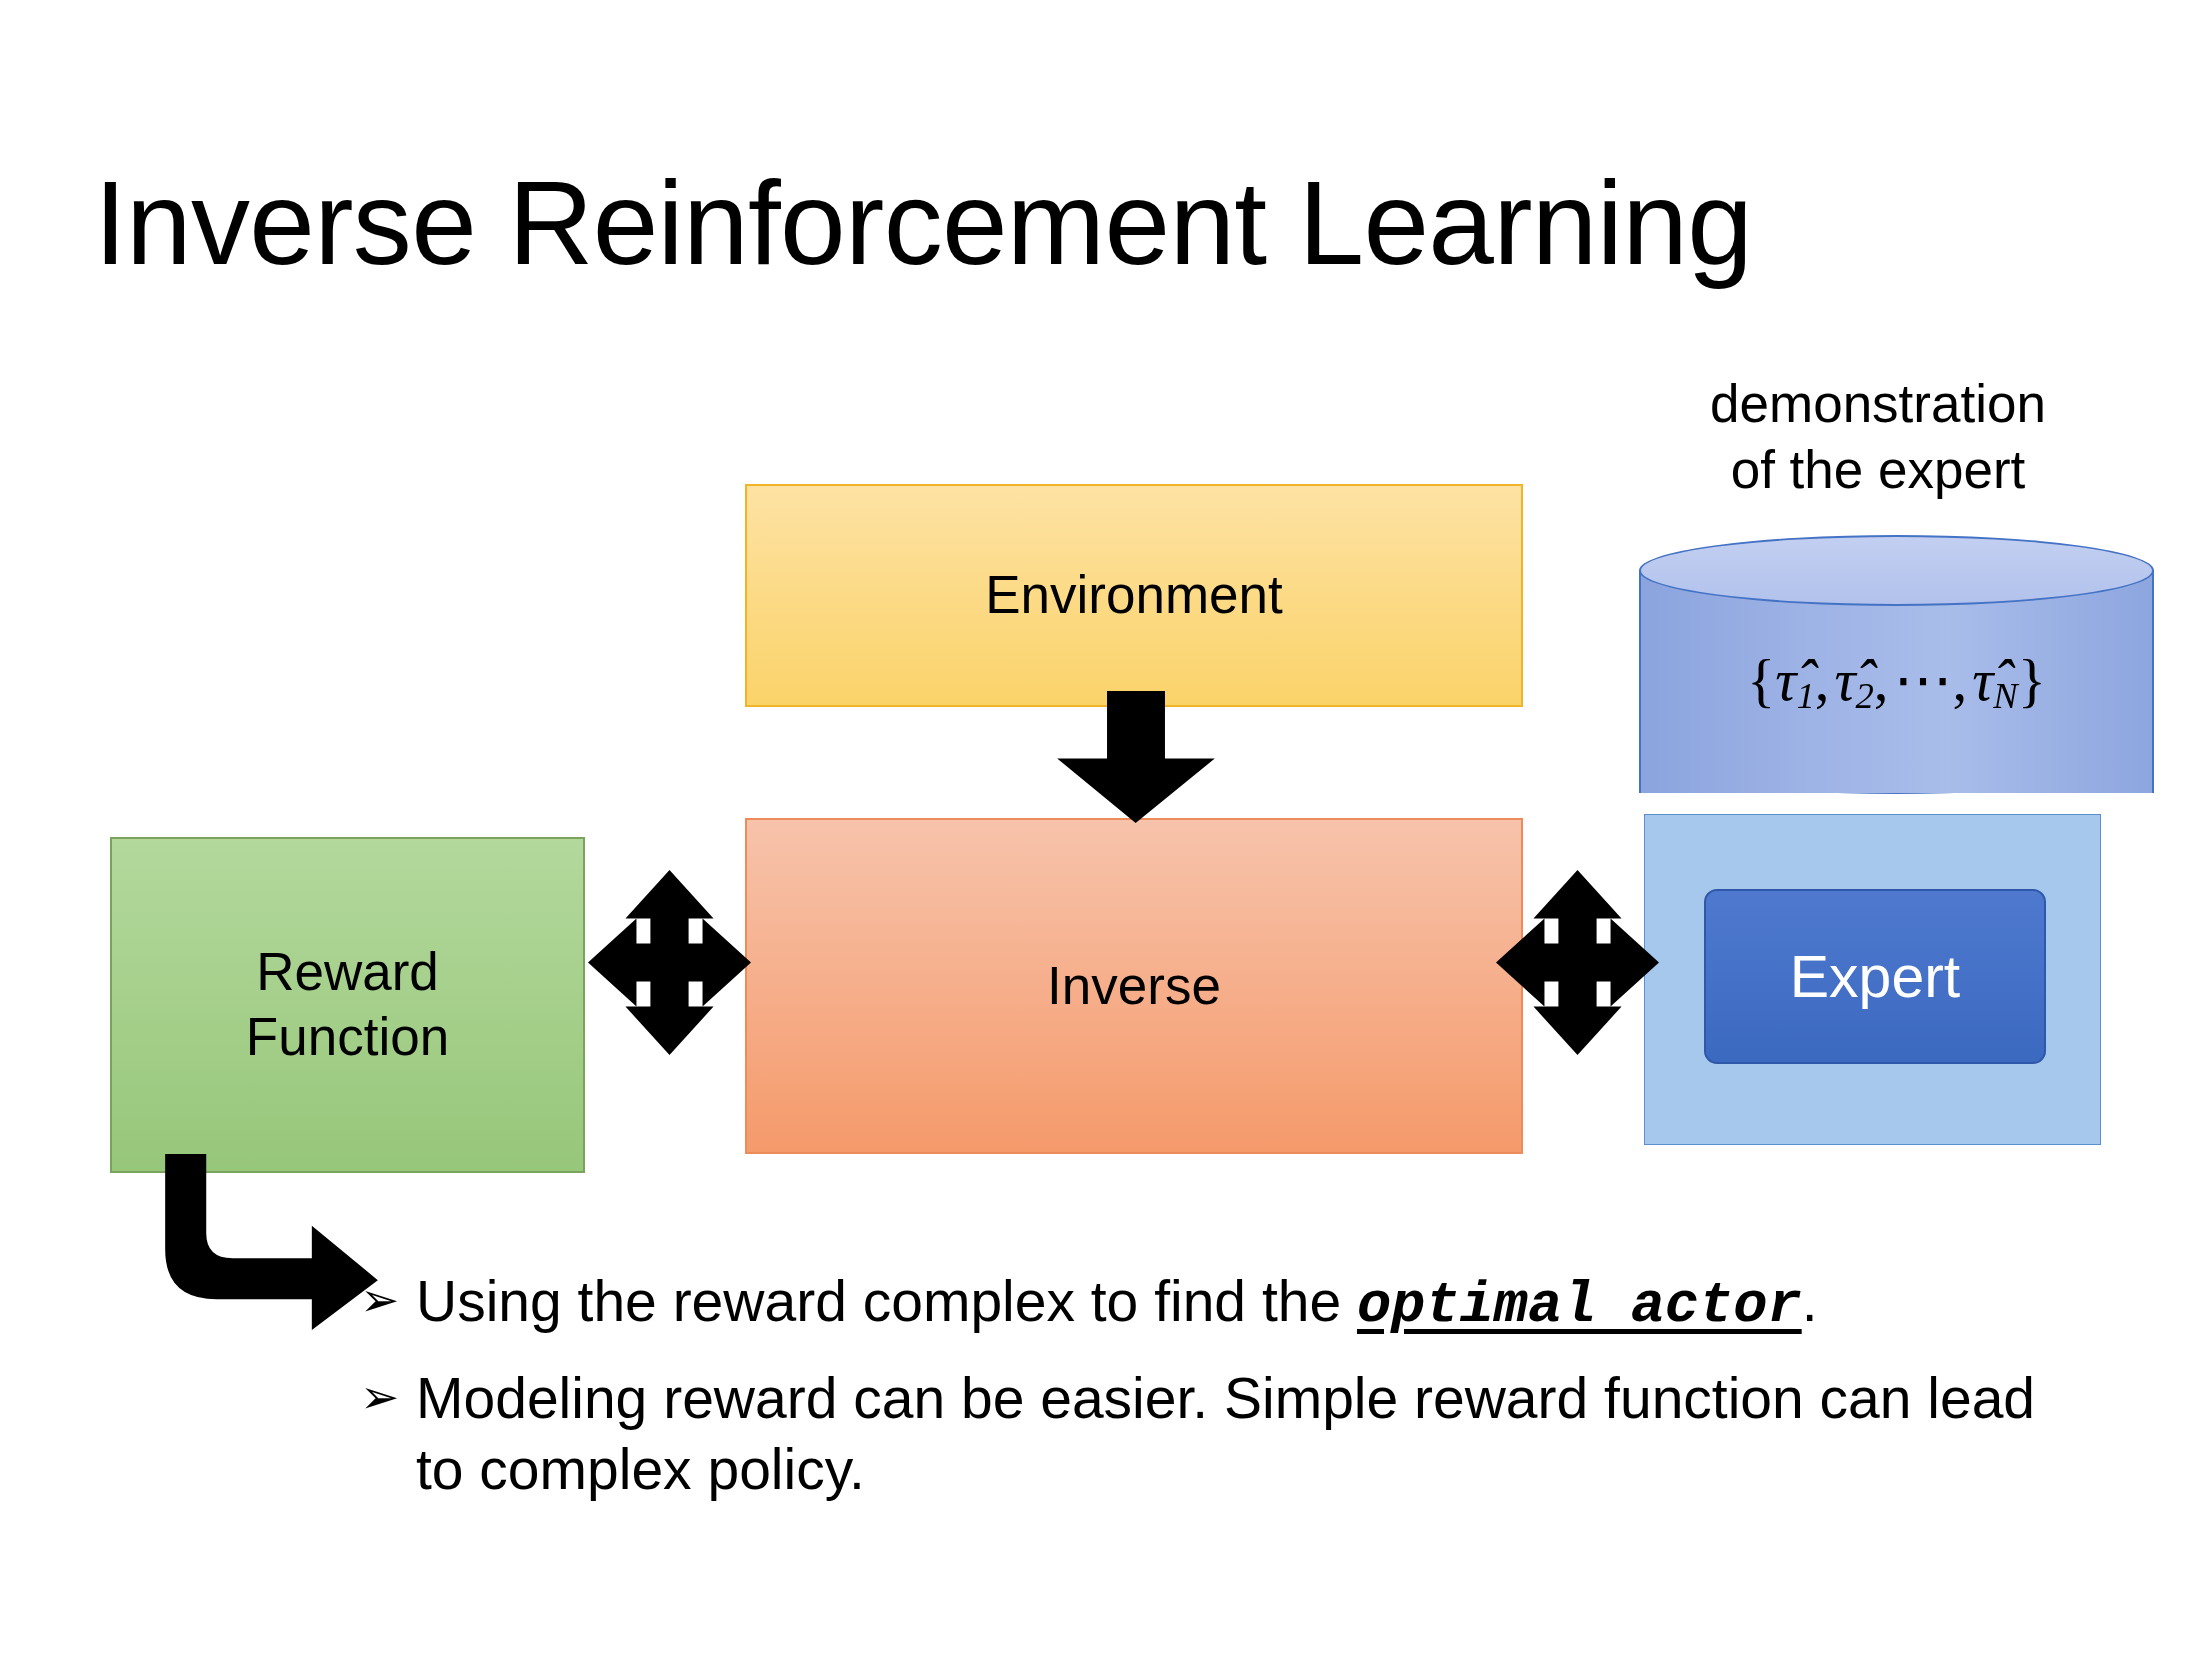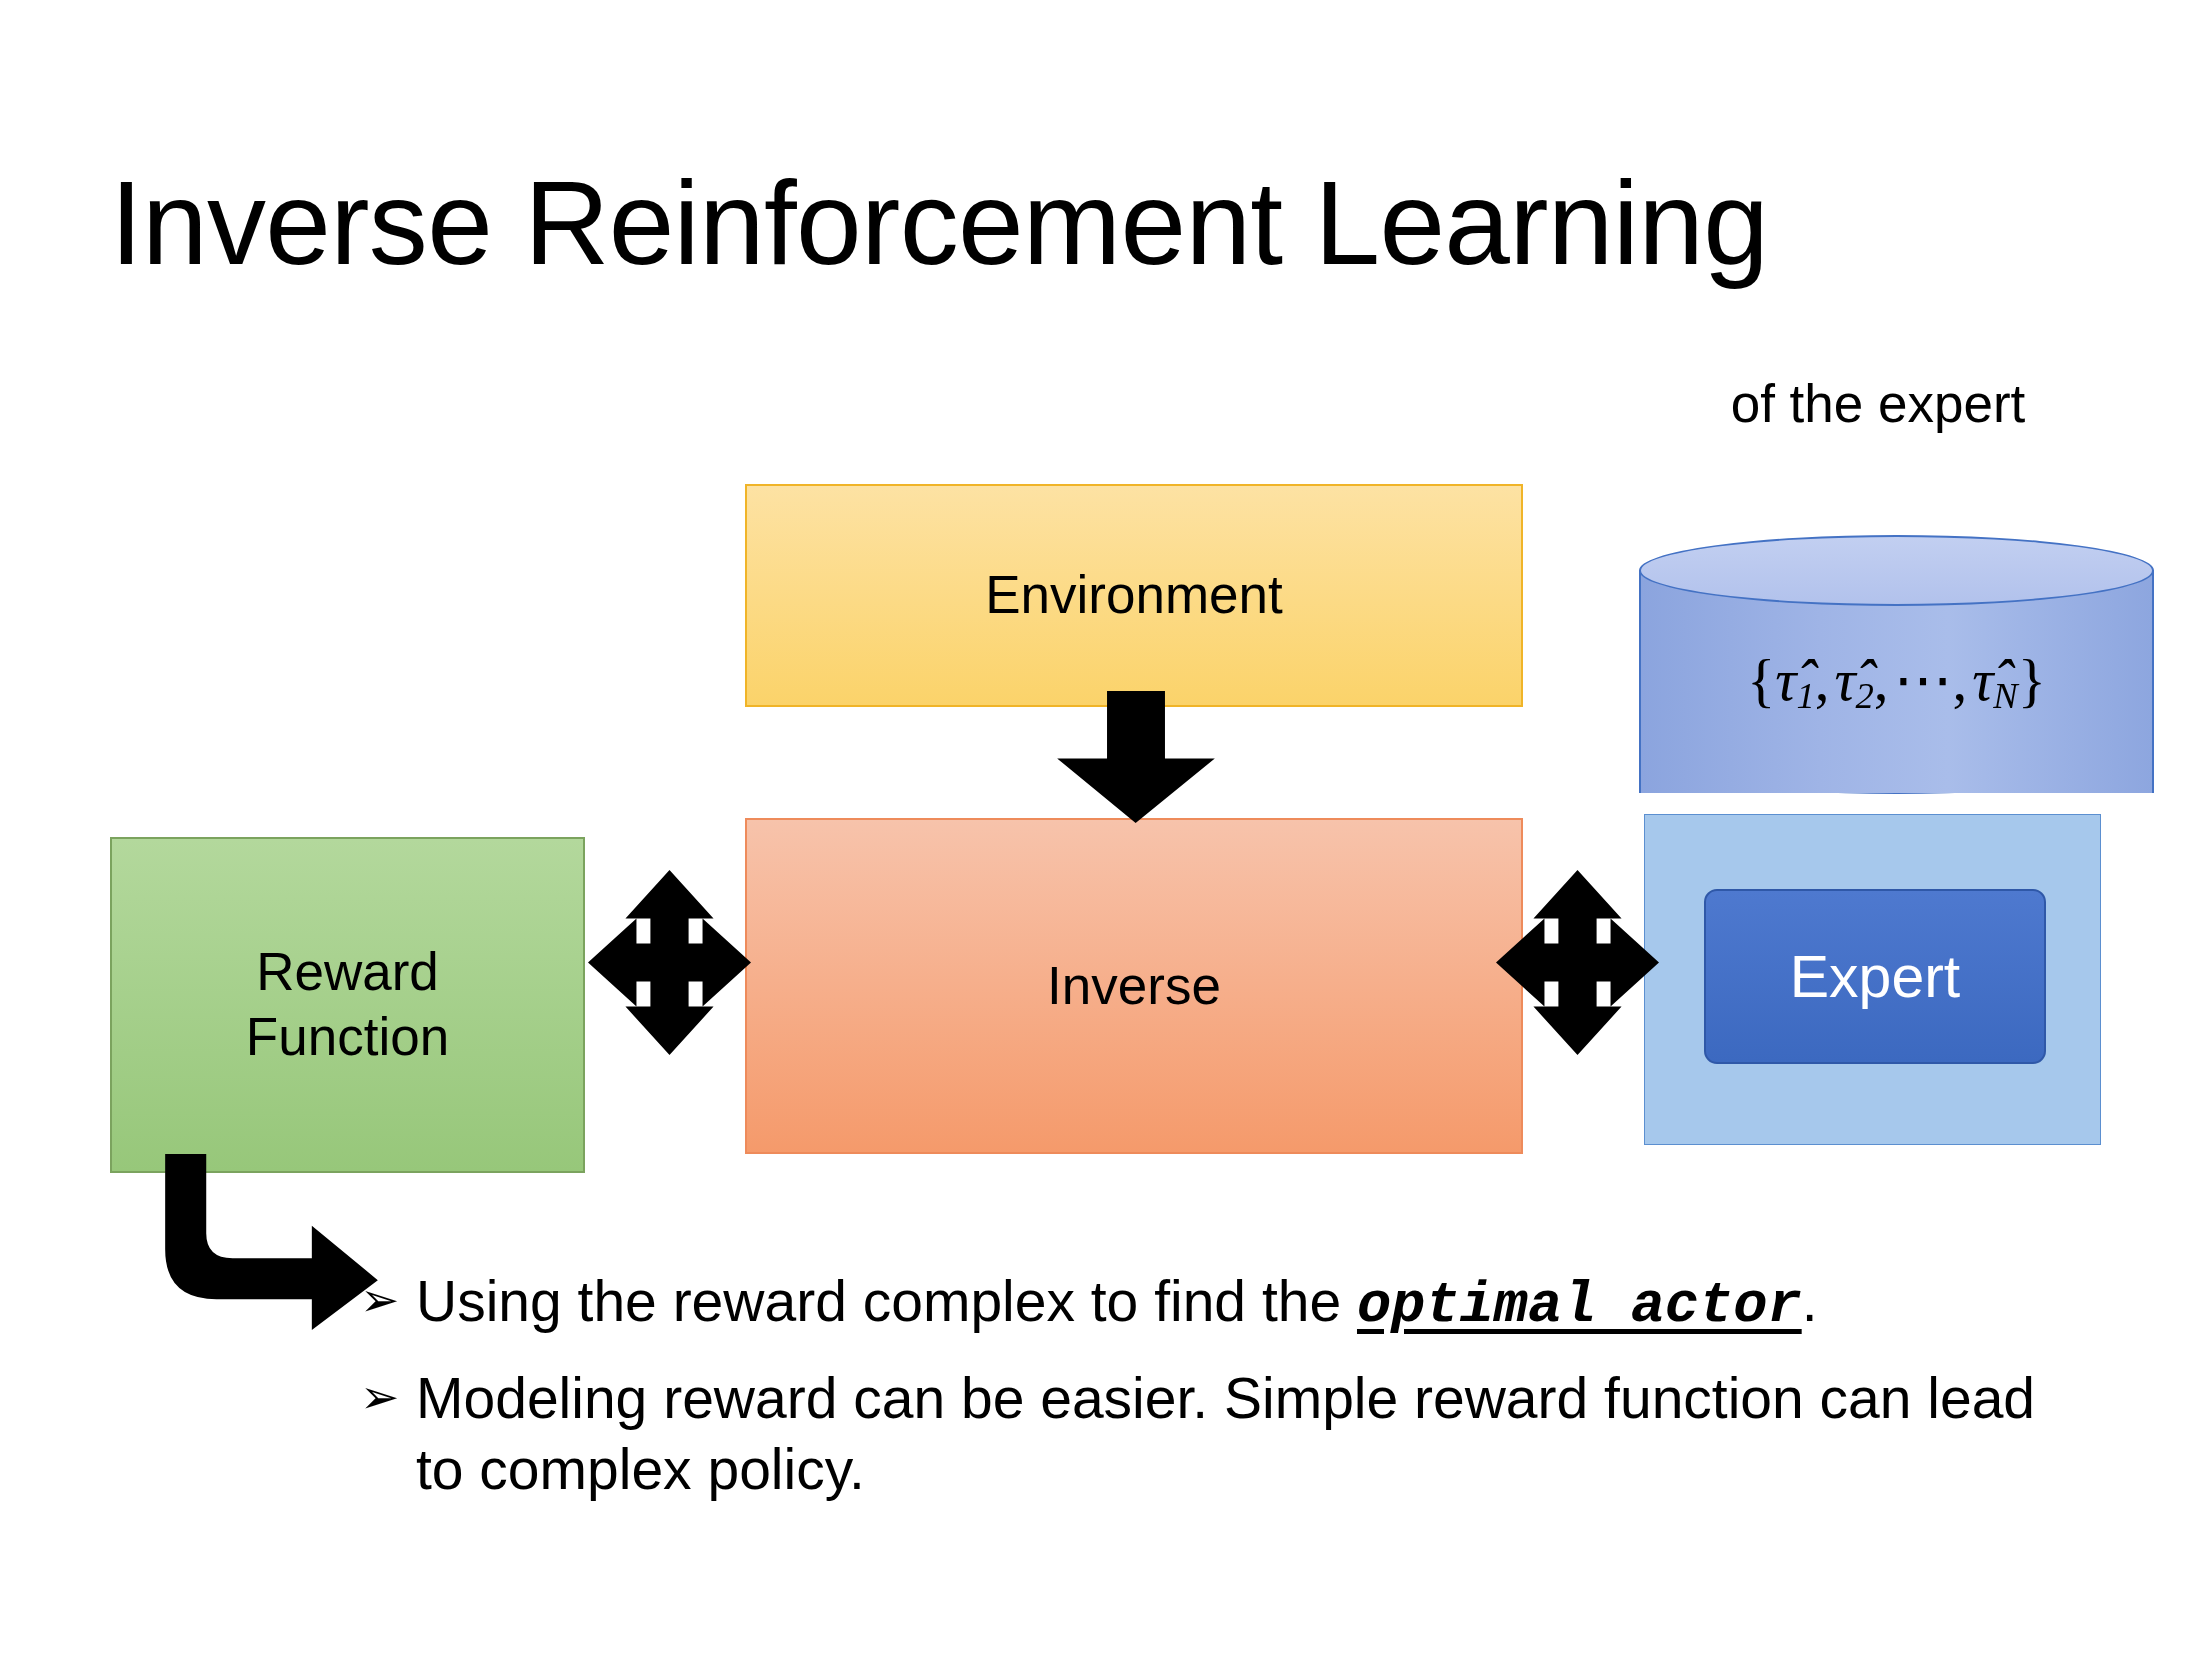--- a/index.html
+++ b/index.html
@@ -15,21 +15,21 @@
     position: relative;
     width: 2205px;
     height: 1654px;
     background: #ffffff;
     overflow: hidden;
   }
 
   
   #slide-title {
     position: absolute;
-    left: 110px;
+    left: 94px;
     top: 162px;
     width: 1985px;
     font-size: 118px;
     line-height: 1.05;
     color: #000000;
     font-weight: 400;
     letter-spacing: -0.7px;
     white-space: nowrap;
     font-family: "Liberation Sans", sans-serif;
   }
@@ -250,20 +250,21 @@
   </div>
 
   <div class="dbox" id="reward-box">
     <span class="label-lines">
       <span>Reward</span>
       <span>Function</span>
     </span>
   </div>
 
   <div id="demo-caption">
+    <span>demonstration</span>
     <span>of the expert</span>
   </div>
 
   <div id="expert-panel"></div>
 
   <div id="cylinder">
     <div id="cyl-bottom"></div>
     <div id="cyl-body"></div>
     <div id="cyl-top"></div>
     <div id="cyl-label">

